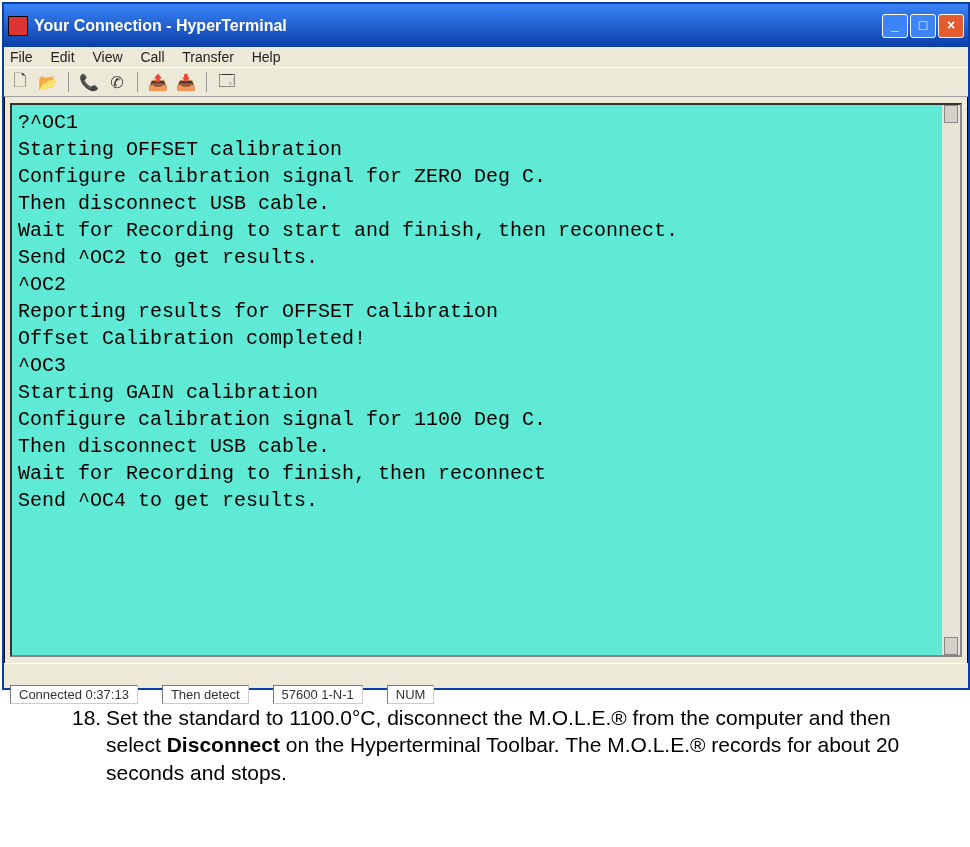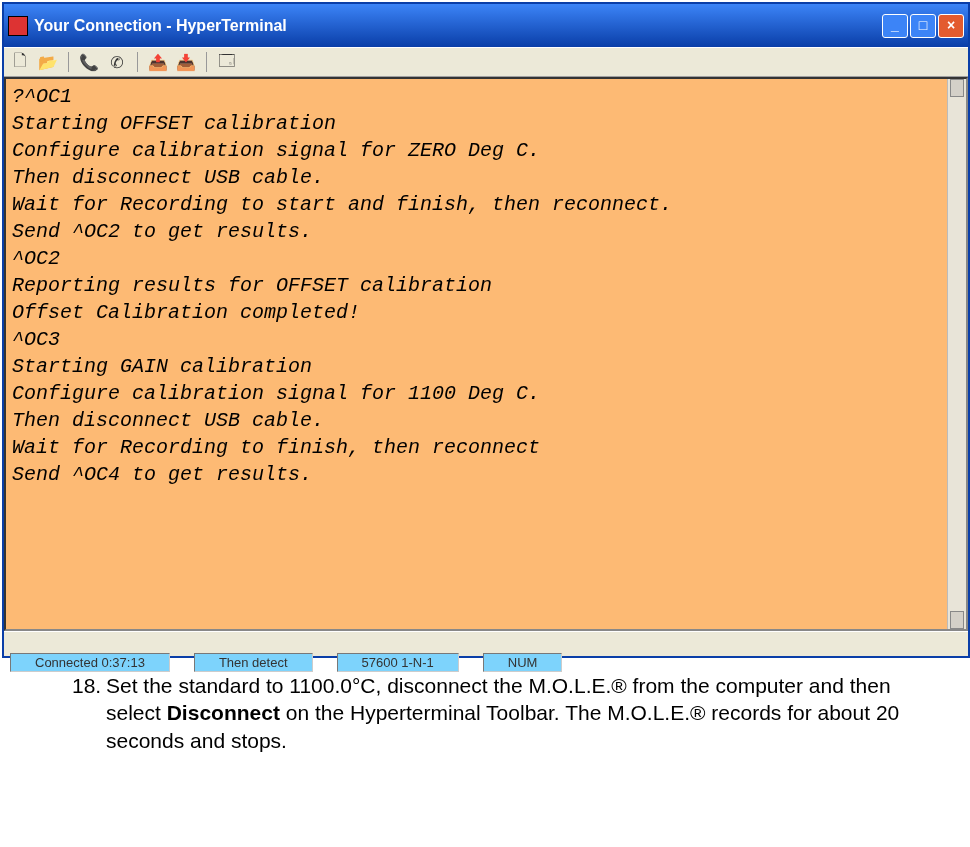--- a/index.html
+++ b/index.html
@@ -82,25 +82,25 @@
     font-size: 16px;
     color: #333;
   }
   .tbsep {
     width: 1px;
     height: 20px;
     background: #999;
     margin: 0 2px;
   }
   .terminal-wrap {
-    background: #fdba74;
+    background: #5eead4;
+    margin: 6px;
     border: 2px inset #888;
     height: 550px;
     display: flex;
-    font-style: italic;
   }
   .terminal {
     flex: 1;
     padding: 4px 6px;
     font-family: "Courier New", monospace;
     font-size: 20px;
     line-height: 1.35;
     white-space: pre;
     color: #000;
     overflow: hidden;
@@ -127,22 +127,22 @@
     height: 24px;
     display: flex;
     align-items: center;
     font-size: 13px;
     color: #333;
     padding: 0 6px;
     gap: 24px;
   }
   .statusbar span {
     border: 1px inset #ccc;
-    padding: 1px 24px;
-    background: #7dd3fc;
+    padding: 1px 8px;
+    background: #ffffff;
     margin-top: 36px;
   }
 
   .instructions {
     width: 870px;
     margin: 14px 0 0 72px;
     font-family: Arial, Helvetica, sans-serif;
     font-size: 21px;
     line-height: 1.3;
     color: #000;
@@ -170,20 +170,28 @@
       <div class="titlebar-icon"></div>
       <span>Your Connection - HyperTerminal</span>
     </div>
     <div class="winbtns">
       <div class="winbtn">_</div>
       <div class="winbtn">□</div>
       <div class="winbtn close">×</div>
     </div>
   </div>
 
+  <div class="menubar">
+    <span>File</span>
+    <span>Edit</span>
+    <span>View</span>
+    <span>Call</span>
+    <span>Transfer</span>
+    <span>Help</span>
+  </div>
 
   <div class="toolbar">
     <div class="tbicon">🗋</div>
     <div class="tbicon">📂</div>
     <div class="tbsep"></div>
     <div class="tbicon">📞</div>
     <div class="tbicon">✆</div>
     <div class="tbsep"></div>
     <div class="tbicon">📤</div>
     <div class="tbicon">📥</div>

